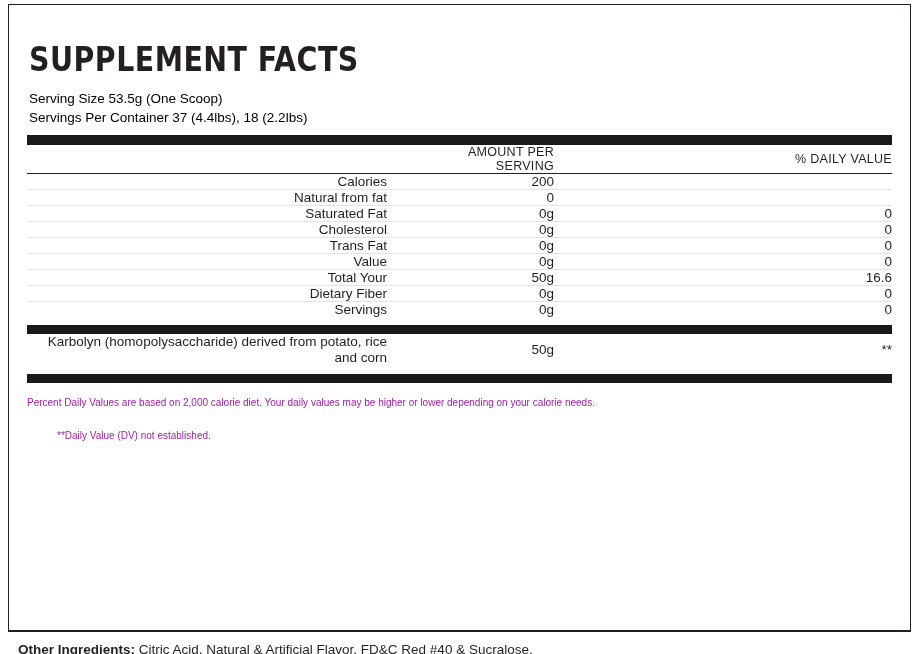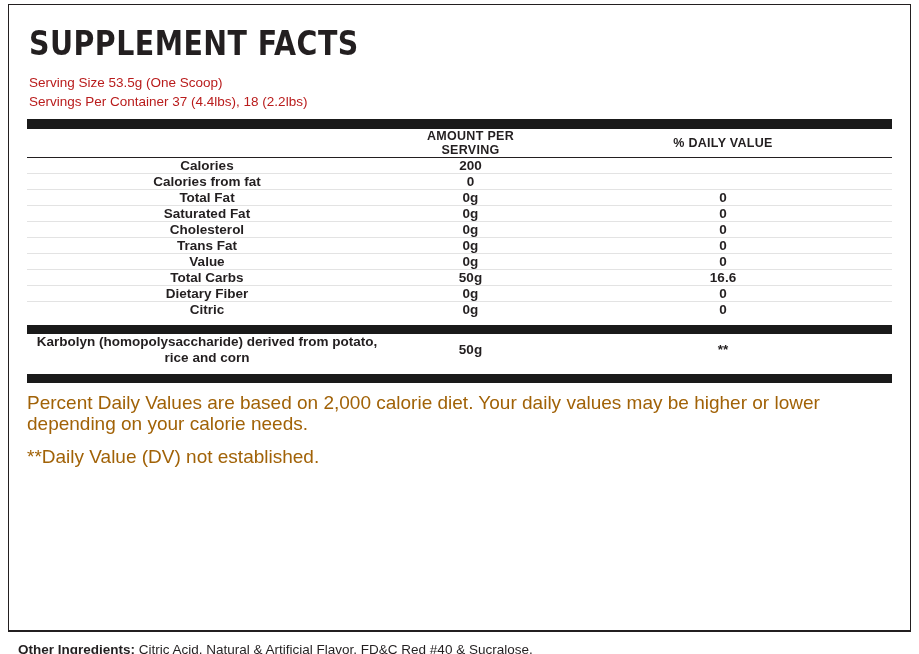--- a/index.html
+++ b/index.html
@@ -14,56 +14,56 @@
     color: #231f20;
     -webkit-font-smoothing: antialiased;
   }
   .panel {
     position: relative;
     width: 903px;
     height: 627px;
     margin: 4px 8px 0 8px;
     border: 1px solid #231f20;
     box-sizing: border-box;
-    padding: 0 18px;
+    padding: 16px 18px;
   }
   .title {
     font-family: "DejaVu Sans Condensed", "Liberation Sans Narrow", "Liberation Sans", sans-serif;
     font-size: 34px;
     font-weight: bold;
     letter-spacing: 0.5px;
     margin: 21px 0 13px 2px;
     line-height: 1;
     text-transform: uppercase;
     transform: scaleX(0.93);
     transform-origin: left center;
   }
   .serving-line {
     font-size: 13.5px;
     line-height: 19px;
-    color: #b91c1c;
+    color: #000000;
     margin-left: 2px;
   }
   .rule-thick {
     height: 10px;
     background: #1a1a1a;
     margin-top: 8px;
   }
   .rule-thick.small {
     height: 9px;
   }
   table.facts {
     width: 100%;
     border-collapse: collapse;
     table-layout: fixed;
     font-size: 13.5px;
   }
   table.facts td, table.facts th {
-    text-align: center;
-    font-weight: bold;
+    text-align: right;
+    font-weight: normal;
     padding: 0;
     vertical-align: middle;
   }
   .col-name { width: 360px; }
   .col-amt  { width: 167px; }
   .col-dv   { width: auto; }
 
   .head-row td {
     padding: 9px 0 8px 0;
     font-size: 12.5px;
@@ -81,26 +81,26 @@
   .indent { padding-left: 14px; }
   .sub-rule {
     height: 1px;
     background: #231f20;
   }
   .karbolyn-row td {
     padding: 8px 0 8px 0;
     line-height: 16px;
   }
   .footnotes {
-    font-size: 19px;
+    font-size: 10px;
     line-height: 21px;
     padding-top: 9px;
-    color: #a16207;
-  }
-  .footnote-2 { padding-top: 12px; }
+    color: #a21caf;
+  }
+  .footnote-2 { padding-top: 12px; margin-left: 30px; }
   .other-wrap {
     margin: 0 8px;
     padding-top: 9px;
     border-top: 1px solid #231f20;
     width: 903px;
     box-sizing: border-box;
     padding-left: 10px;
   }
   .other-ing {
     font-size: 13.5px;
@@ -132,61 +132,56 @@
   <div class="sub-rule"></div>
 
   <table class="facts">
     <tbody>
         <tr class="data-row">
       <td class="col-name">Calories</td>
       <td class="col-amt">200</td>
       <td class="col-dv"></td>
     </tr>
     <tr class="data-row">
-      <td class="col-name indent">Calories from fat</td>
+      <td class="col-name indent">Natural from fat</td>
       <td class="col-amt">0</td>
       <td class="col-dv"></td>
     </tr>
     <tr class="data-row">
-      <td class="col-name">Total Fat</td>
-      <td class="col-amt">0g</td>
-      <td class="col-dv">0</td>
-    </tr>
-    <tr class="data-row">
       <td class="col-name indent">Saturated Fat</td>
       <td class="col-amt">0g</td>
       <td class="col-dv">0</td>
     </tr>
     <tr class="data-row">
       <td class="col-name">Cholesterol</td>
       <td class="col-amt">0g</td>
       <td class="col-dv">0</td>
     </tr>
     <tr class="data-row">
       <td class="col-name">Trans Fat</td>
       <td class="col-amt">0g</td>
       <td class="col-dv">0</td>
     </tr>
     <tr class="data-row">
       <td class="col-name">Value</td>
       <td class="col-amt">0g</td>
       <td class="col-dv">0</td>
     </tr>
     <tr class="data-row">
-      <td class="col-name">Total Carbs</td>
+      <td class="col-name">Total Your</td>
       <td class="col-amt">50g</td>
       <td class="col-dv">16.6</td>
     </tr>
     <tr class="data-row">
       <td class="col-name indent">Dietary Fiber</td>
       <td class="col-amt">0g</td>
       <td class="col-dv">0</td>
     </tr>
     <tr class="data-row no-border">
-      <td class="col-name">Citric</td>
+      <td class="col-name">Servings</td>
       <td class="col-amt">0g</td>
       <td class="col-dv">0</td>
     </tr>
   </tbody>
     </table>
 
   <div class="rule-thick small"></div>
 
   <table class="facts">
     <tbody>

